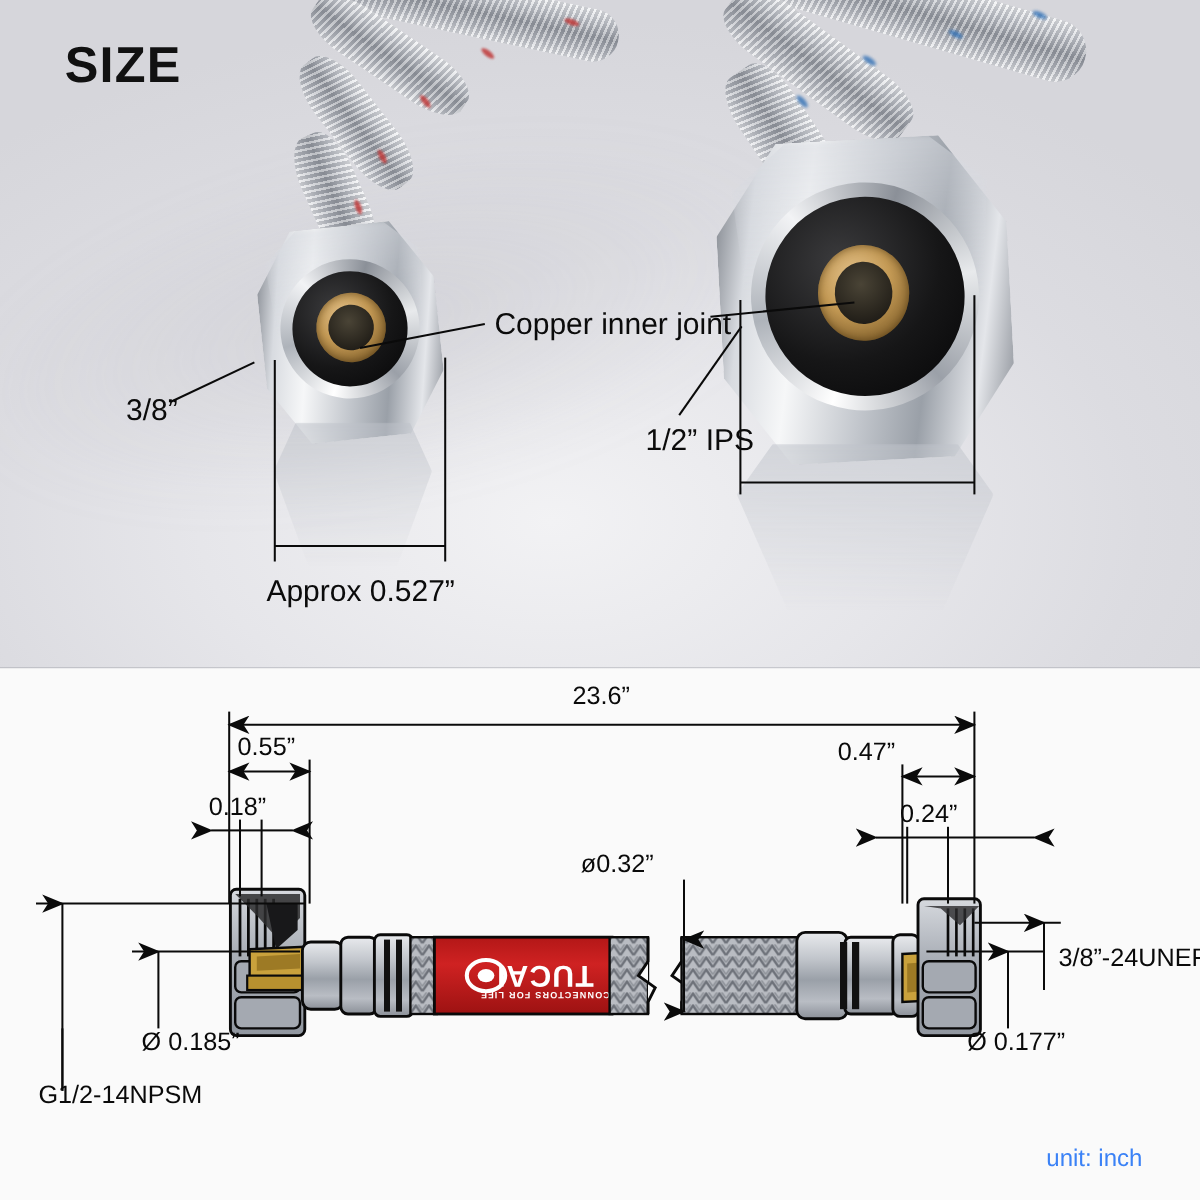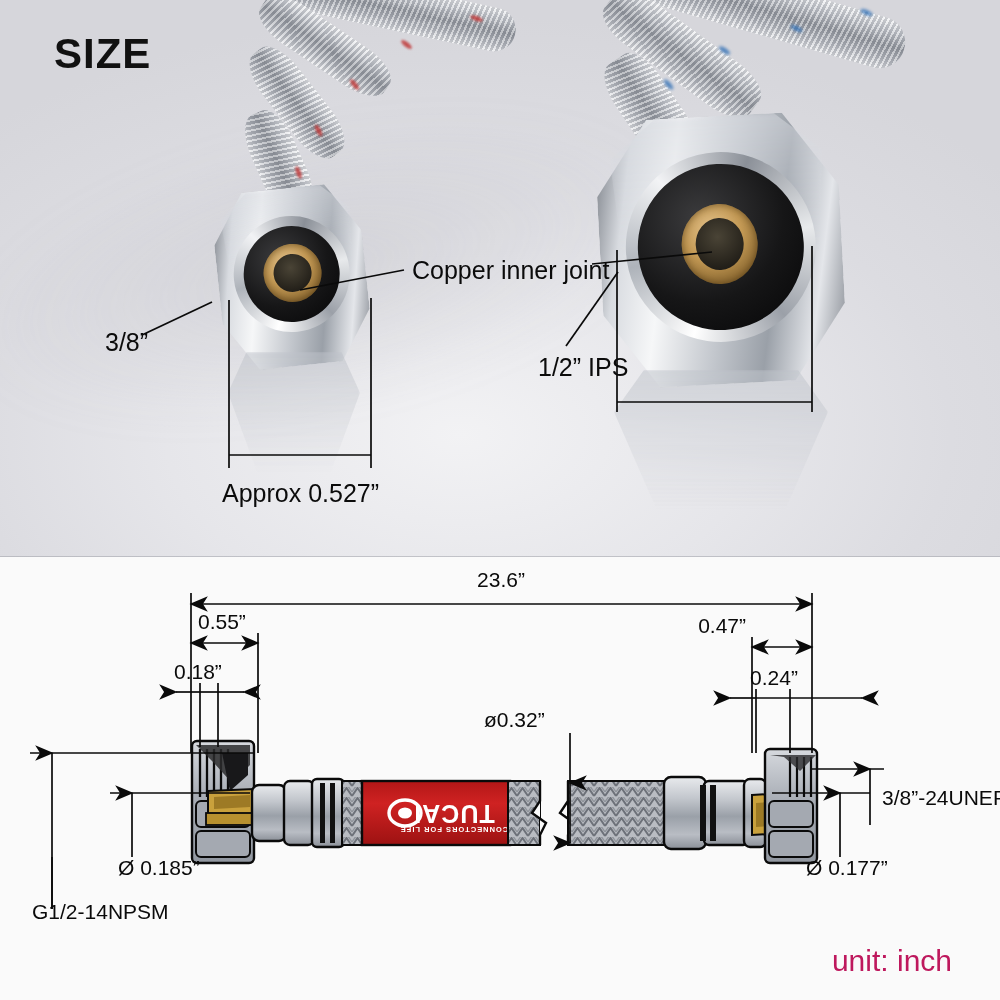--- a/index.html
+++ b/index.html
@@ -78,21 +78,21 @@
 
   
   #drawing-panel{
     position:absolute; left:0; top:557px; width:1000px; height:443px;
     background:#fafafa;
   }
   #drawing-panel svg{ position:absolute; left:0; top:0; width:1000px; height:443px; overflow:visible;}
   .dimtxt{ font-family:"Liberation Sans", sans-serif; font-size:21px; fill:#0a0a0a;}
   .unit-label{
     position:absolute; right:48px; bottom:22px;
-    font-size:30px; color:#be185d;
+    font-size:20px; color:#3b82f6;
   }
   .panel-divider{
     position:absolute; left:0; top:556px; width:1000px; height:1px;
     background:rgba(160,162,170,.55);
   }
 </style>
 </head>
 <body>
 
 <div id="photo-panel">

